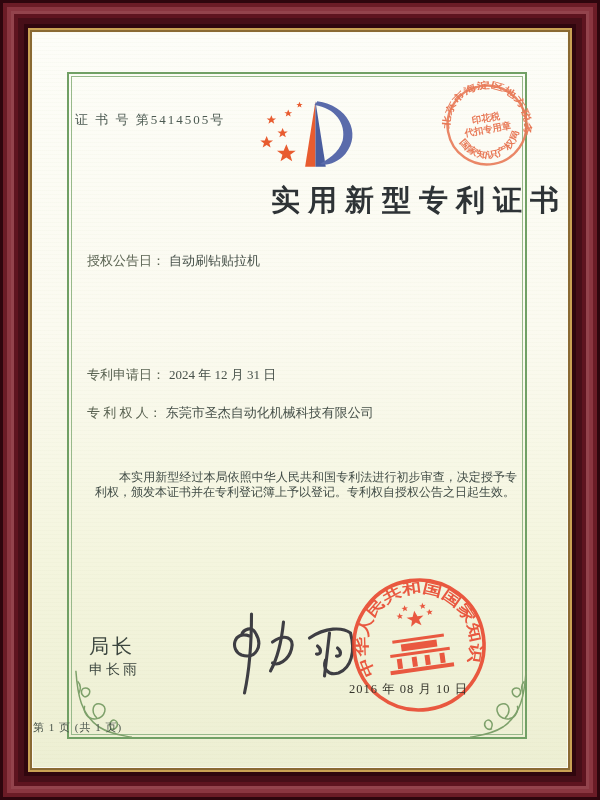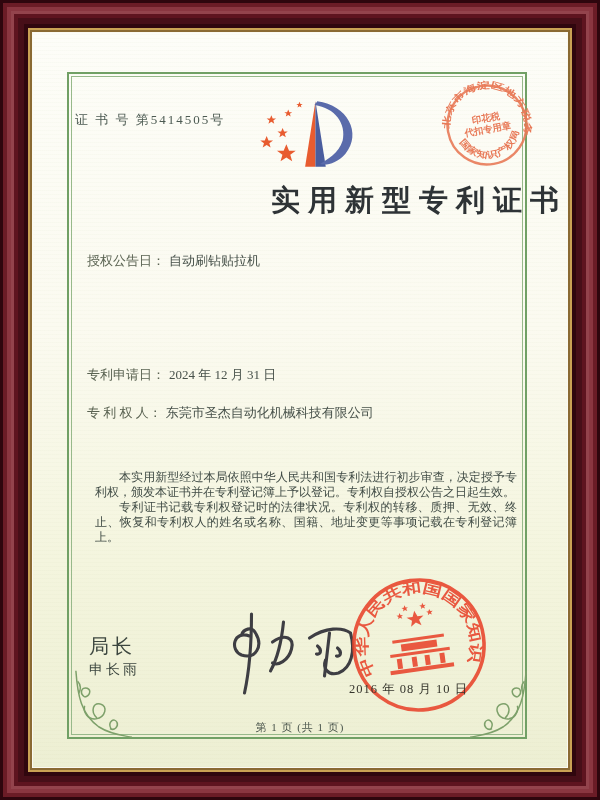--- a/index.html
+++ b/index.html
@@ -33,21 +33,21 @@
   .field-row{left:54px;white-space:nowrap;font-size:13px;}
   .field-label{color:#5a6352;}
   .field-value{color:#47514a;margin-left:4px;text-align:right;}
   .body-text{left:62px;width:422px;top:437px;font-size:12px;line-height:15px;
              color:#414c46;text-align:justify;}
   .body-text p{margin:0;text-indent:2em;}
   .signer-title{left:56px;top:600px;font-size:20px;letter-spacing:3px;color:#3c463f;}
   .signer-name{left:56px;top:628px;font-size:14px;letter-spacing:3px;color:#3c463f;}
   .seal-date{left:316px;top:648px;width:140px;font-size:12.5px;color:#35352c;
              letter-spacing:1px;z-index:6;}
-  .footer{left:0;right:0;top:687px;text-align:center;font-size:11px;
+  .footer{left:0;right:0;top:687px;font-size:11px;
           letter-spacing:1px;color:#4a554c;}
   .sig-svg{left:180px;top:575px;z-index:4;}
   .seal-svg{left:316px;top:542px;z-index:5;transform:rotate(-8deg);}
   .stamp-svg{left:407px;top:45px;transform:rotate(-10deg);}
   .logo-svg{left:213px;top:62px;}
   .flourish-l{left:37px;top:636px;}
   .flourish-r{left:433px;top:636px;transform:scaleX(-1);}
 </style>
 </head>
 <body>
@@ -98,21 +98,20 @@
     </div>
     <div class="abs field-row" style="top:333px">
       <span class="field-label">专利申请日：</span><span class="field-value">2024 年 12 月 31 日</span>
     </div>
     <div class="abs field-row" style="top:371px">
       <span class="field-label">专 利 权 人：</span><span class="field-value">东莞市圣杰自动化机械科技有限公司</span>
     </div>
 
     <div class="abs body-text">
       <p>本实用新型经过本局依照中华人民共和国专利法进行初步审查，决定授予专利权，颁发本证书并在专利登记簿上予以登记。专利权自授权公告之日起生效。</p>
-      <p>专利证书记载专利权登记时的法律状况。专利权的转移、质押、无效、终止、恢复和专利权人的姓名或名称、国籍、地址变更等事项记载在专利登记簿上。</p>
     </div>
 
     <div class="abs signer-title">局长</div>
     <div class="abs signer-name">申长雨</div>
 
     <svg class="abs sig-svg" width="155" height="90" viewBox="0 0 150 90">
       <g fill="none" stroke="#26262f" stroke-width="3.1" stroke-linecap="round" opacity="0.88">
         <path d="M34,28 C18,22 14,42 26,47 C40,52 48,38 40,25 C36,18 28,21 26,27"></path>
         <path d="M36,6 C36,30 34,62 29,85"></path>
         <path d="M68,14 C66,34 61,52 55,63"></path>

